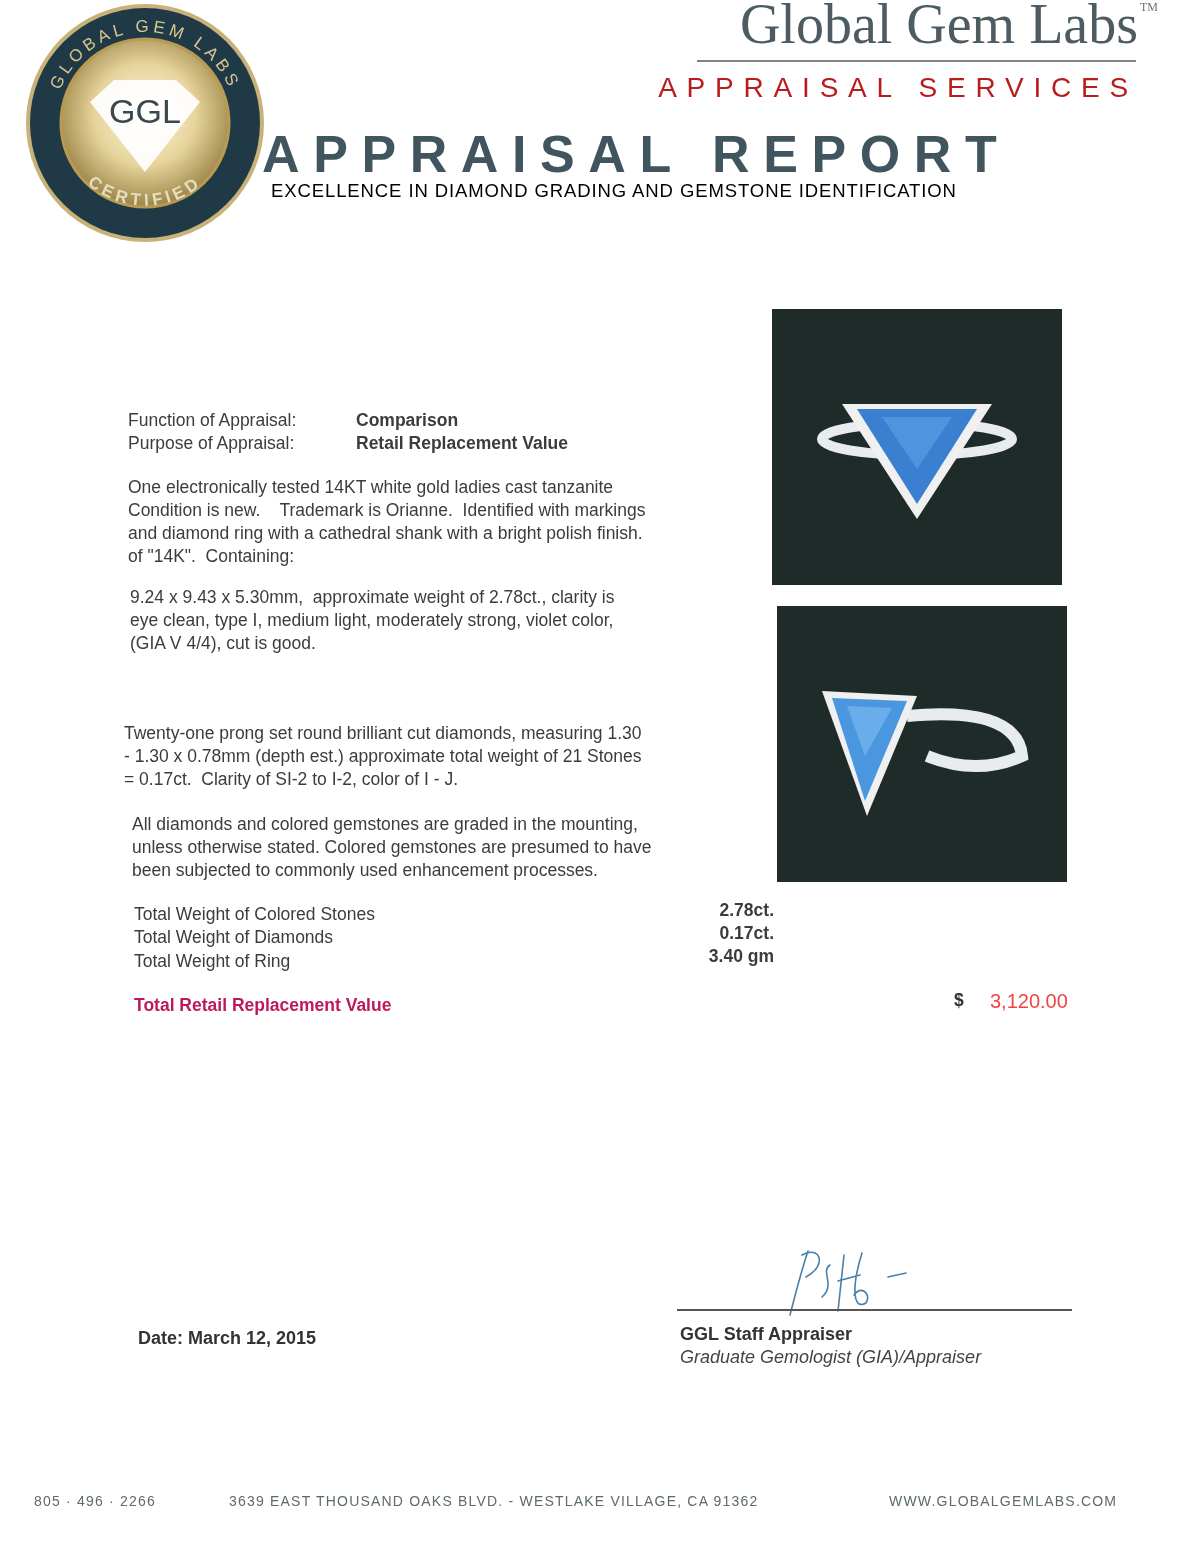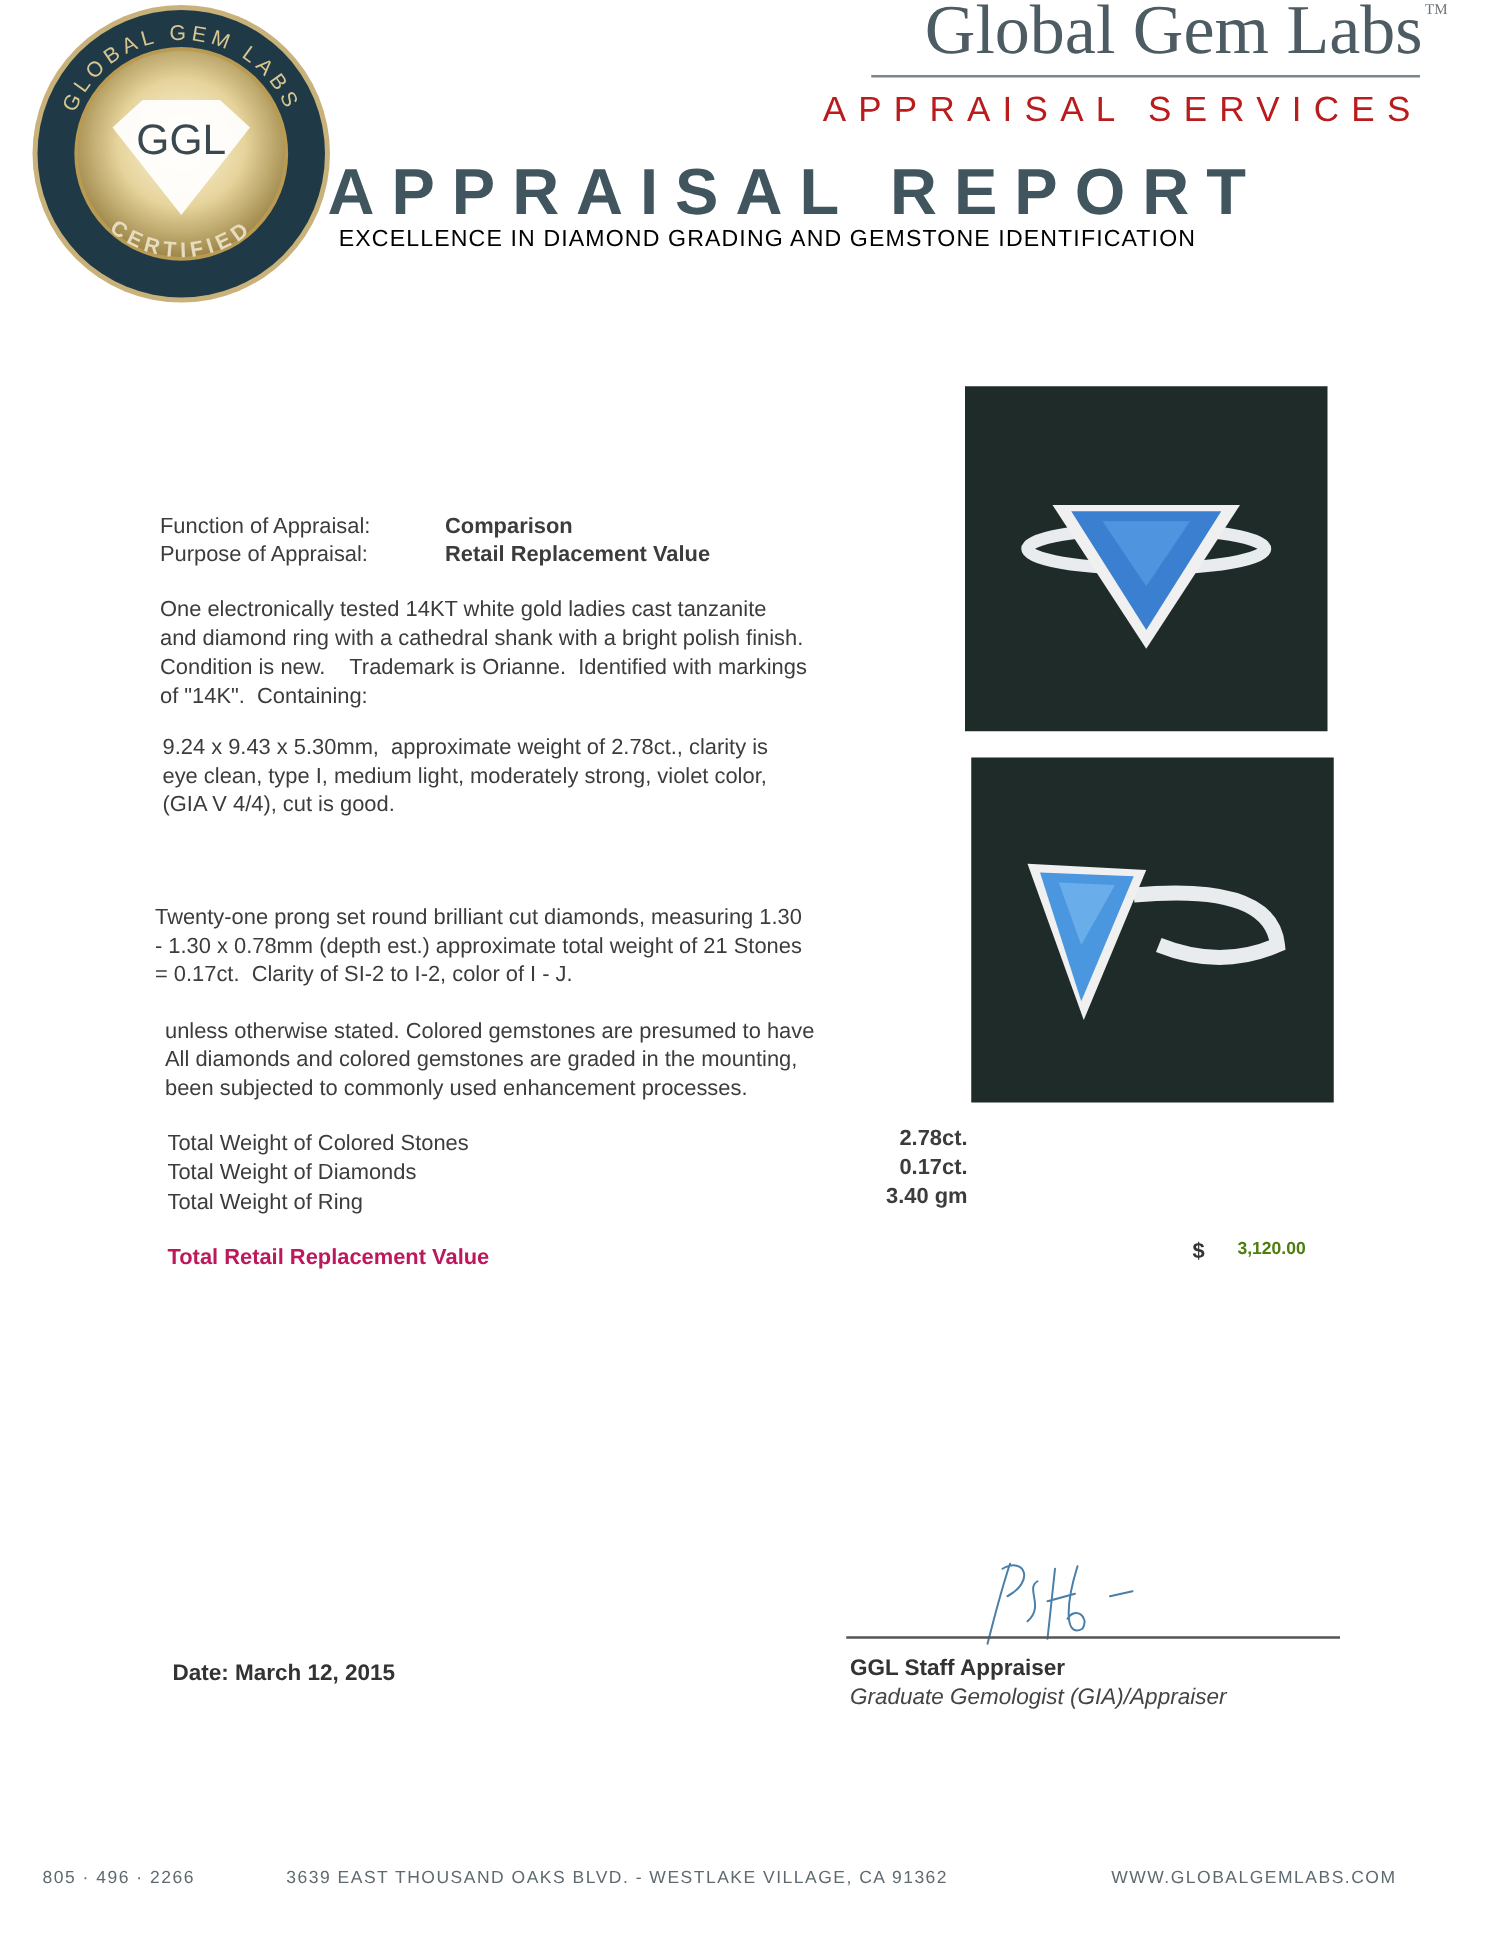--- a/index.html
+++ b/index.html
@@ -29,21 +29,21 @@
     
     .photo { background: #1f2b29; }
     .photo1 { left: 772px; top: 309px; width: 290px; height: 276px; }
     .photo2 { left: 777px; top: 606px; width: 290px; height: 276px; }
 
     
     .tot-label { left: 134px; font-size: 17.5px; color: #3c3c3c; }
     .tot-val { font-size: 17.5px; font-weight: bold; color: #3c3c3c; text-align: right; width: 120px; left: 654px; }
     .grand-label { left: 134px; top: 995px; font-size: 17.5px; font-weight: bold; color: #be185d; }
     .dollar { left: 954px; top: 990px; font-size: 17.5px; font-weight: bold; color: #333; }
-    .grand-val { left: 990px; top: 990px; font-size: 14px; font-weight: bold; color: #4d7c0f; }
+    .grand-val { left: 990px; top: 990px; font-size: 20px; font-weight: normal; color: #ef4444; }
 
     
     .date { left: 138px; top: 1328px; font-size: 18px; font-weight: bold; color: #333; }
     .sig-line { left: 677px; top: 1309px; width: 395px; height: 2px; background: #555; }
     .sig { left: 780px; top: 1245px; width: 150px; height: 72px; }
     .sig-name { left: 680px; top: 1324px; font-size: 18px; font-weight: bold; color: #333; }
     .sig-title { left: 680px; top: 1347px; font-size: 18px; font-style: italic; color: #444; }
 
     
     .footer { top: 1493px; font-size: 14px; letter-spacing: 1.2px; color: #5e6a70; white-space: nowrap; }
@@ -85,40 +85,40 @@
   <div>
     <span class="kv-label">Function of Appraisal:</span><span class="kv-val">Comparison</span>
   </div>
   <div>
     <span class="kv-label">Purpose of Appraisal:</span><span class="kv-val">Retail Replacement Value</span>
   </div>
 </div>
 
 <div class="abs txt para" style="left:128px; top:476px;">
   <div>One electronically tested 14KT white gold ladies cast tanzanite</div>
+  <div style="white-space:pre">Condition is new.    Trademark is Orianne.  Identified with markings</div>
   <div>and diamond ring with a cathedral shank with a bright polish finish.</div>
-  <div style="white-space:pre">Condition is new.    Trademark is Orianne.  Identified with markings</div>
   <div style="white-space:pre">of "14K".  Containing:</div>
 </div>
 
 <div class="abs txt para" style="left:130px; top:586px;">
   <div style="white-space:pre">9.24 x 9.43 x 5.30mm,  approximate weight of 2.78ct., clarity is</div>
   <div>eye clean, type I, medium light, moderately strong, violet color,</div>
   <div>(GIA V 4/4), cut is good.</div>
 </div>
 
 <div class="abs txt para" style="left:124px; top:722px;">
   <div>Twenty-one prong set round brilliant cut diamonds, measuring 1.30</div>
   <div>- 1.30 x 0.78mm (depth est.) approximate total weight of 21 Stones</div>
   <div style="white-space:pre">= 0.17ct.  Clarity of SI-2 to I-2, color of I - J.</div>
 </div>
 
 <div class="abs txt para" style="left:132px; top:813px;">
+  <div>All diamonds and colored gemstones are graded in the mounting,</div>
   <div>unless otherwise stated. Colored gemstones are presumed to have</div>
-  <div>All diamonds and colored gemstones are graded in the mounting,</div>
   <div>been subjected to commonly used enhancement processes.</div>
 </div>
 
 <div class="abs photo photo1">
   <svg width="290" height="276" viewBox="0 0 290 276">
     <ellipse cx="145" cy="130" rx="95" ry="16" fill="none" stroke="#e8ecef" stroke-width="10"></ellipse>
     <polygon points="70,95 220,95 145,210" fill="#f0f0f0"></polygon>
     <polygon points="85,100 205,100 145,195" fill="#3b7fd0"></polygon>
     <polygon points="110,108 180,108 145,160" fill="#5ea2ea" opacity="0.6"></polygon>
   </svg>

